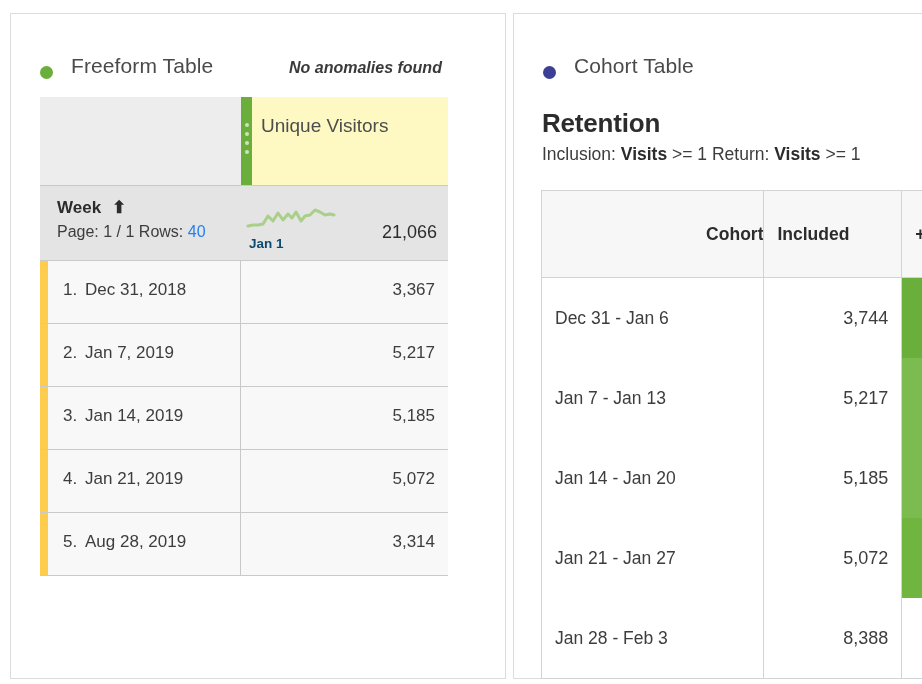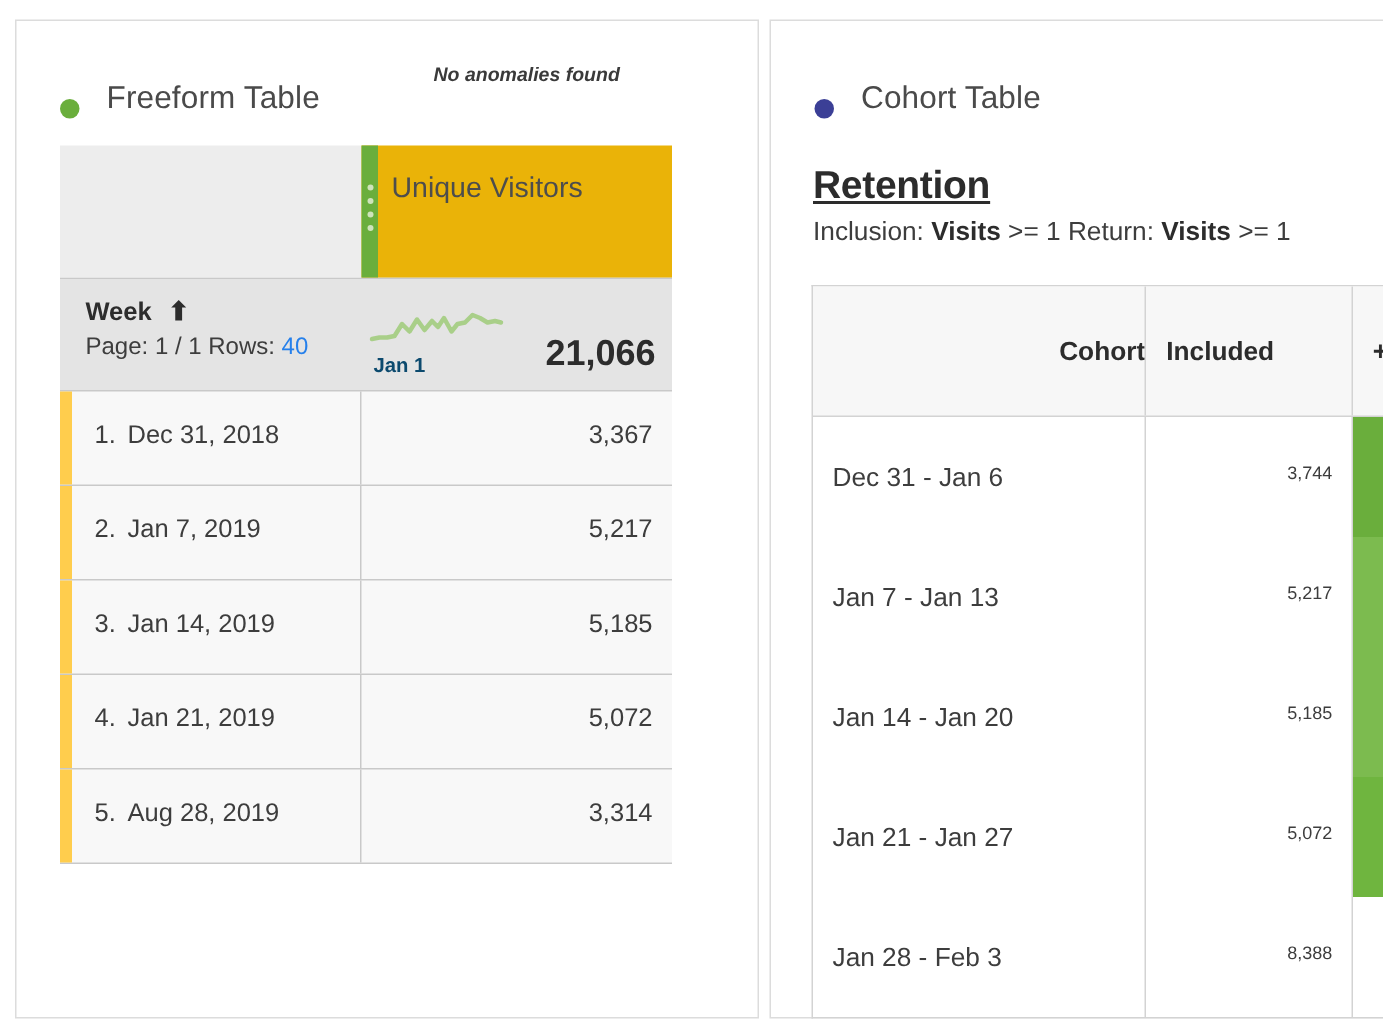--- a/index.html
+++ b/index.html
@@ -66,22 +66,22 @@
     top: 40px;
     font-size: 21px;
     font-weight: 400;
     color: #4a4a4a;
     letter-spacing: 0.1px;
     white-space: nowrap;
   }
   #anomaly-note {
     position: absolute;
     left: 278px;
-    top: 28px;
-    font-size: 13px;
+    top: 45px;
+    font-size: 16px;
     font-style: italic;
     font-weight: 600;
     color: #3a3a3a;
     white-space: nowrap;
   }
 
   
   #freeform-table {
     position: absolute;
     left: 29px;
@@ -192,22 +192,22 @@
     top: 50px;
     font-size: 13.5px;
     font-weight: 600;
     color: #0c4a6e;
     white-space: nowrap;
   }
   #ff-total {
     position: absolute;
     right: 11px;
     top: 36px;
-    font-size: 24px;
-    font-weight: bold;
+    font-size: 18px;
+    font-weight: normal;
     color: #2c2c2c;
   }
 
   .ff-row {
     display: flex;
     height: 62px;
     border-top: 1px solid #c9c9c9;
     background: #f8f8f8;
   }
   .ff-row-dim {
@@ -255,21 +255,20 @@
   
   #retention-title {
     position: absolute;
     left: 28px;
     top: 94px;
     font-size: 26px;
     font-weight: bold;
     color: #2c2c2c;
     letter-spacing: -0.2px;
     white-space: nowrap;
-    text-decoration: underline;
   }
   #retention-criteria {
     position: absolute;
     left: 28px;
     top: 130px;
     font-size: 17.5px;
     color: #3d3d3d;
     white-space: nowrap;
   }
   #retention-criteria b { font-weight: bold; color: #2c2c2c; }
@@ -314,21 +313,21 @@
     color: #3d3d3d;
     white-space: nowrap;
   }
   .ct-included {
     width: 138px;
     box-sizing: border-box;
     border-left: 1px solid #d3d3d3;
     padding-right: 13px;
     padding-top: 30px;
     text-align: right;
-    font-size: 12px;
+    font-size: 18px;
     color: #3d3d3d;
   }
   .ct-heat {
     width: 70px;
     box-sizing: border-box;
     border-left: 1px solid #d3d3d3;
   }
   .ct-heat i {
     display: block;
     width: 100%;
@@ -343,21 +342,21 @@
   <div class="panel-header">
     <span class="status-dot" id="freeform-dot" style="background: rgb(106, 174, 60);"></span>
     <span class="panel-title">Freeform Table</span>
     <span id="anomaly-note">No anomalies found</span>
   </div>
 
   <div id="freeform-table">
 
     <div class="ff-colhead">
       <div class="ff-colhead-left"></div>
-      <div class="ff-colhead-metric" style="background: #eab308;">
+      <div class="ff-colhead-metric" style="background: #fef9c3;">
         <span class="metric-accent" style="background: rgb(106, 174, 60);"></span>
         <span class="metric-grip">
             <i></i>
             <i></i>
             <i></i>
             <i></i>
           </span>
         <span class="metric-label">Unique Visitors</span>
       </div>
     </div>

